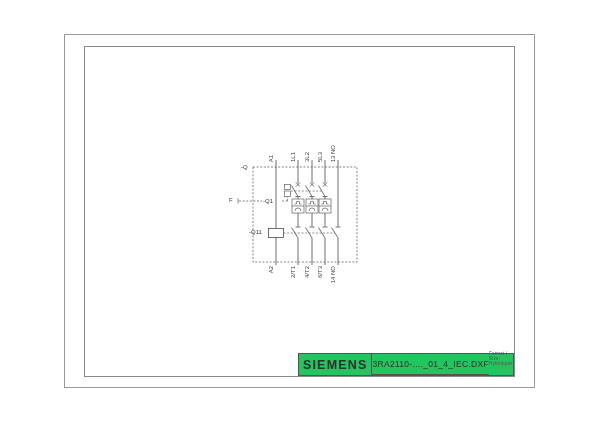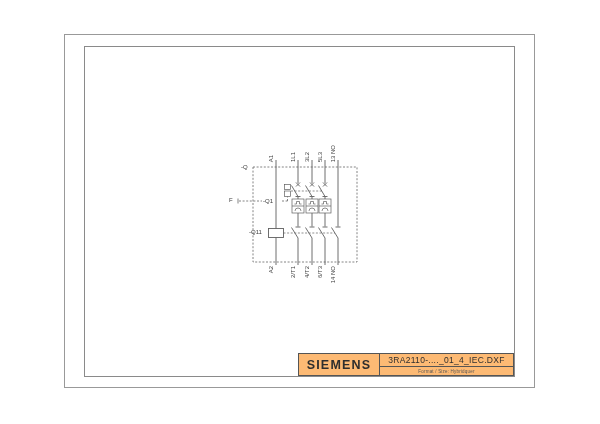--- a/index.html
+++ b/index.html
@@ -13,28 +13,28 @@
   }
   .vlabel{
     position:absolute;font-size:6px;line-height:7px;color:#3a3a3a;white-space:nowrap;
     writing-mode:vertical-rl;transform:rotate(180deg);width:7px;text-align:left;
   }
   .vtop{bottom:262px;}
   .vbot{top:266px;}
   
   .tb{
     position:absolute;left:298px;top:353px;width:216px;height:23px;
-    border:1px solid #555;box-sizing:border-box;display:flex;background:#fdba74;
+    border:1px solid #555;box-sizing:border-box;display:flex;background:#22c55e;
   }
   .tb-brand{
     width:81px;border-right:1px solid #555;box-sizing:border-box;
     display:flex;align-items:center;justify-content:center;
     font-size:12.5px;font-weight:700;letter-spacing:1.2px;color:#2e2e2e;
   }
-  .tb-right{flex:1;display:flex;flex-direction:column;}
+  .tb-right{flex:1;display:flex;flex-direction:row;}
   .tb-file{
     flex:1;border-bottom:1px solid #555;box-sizing:border-box;
     display:flex;align-items:center;justify-content:center;
     font-size:8.5px;letter-spacing:0.3px;color:#2e2e2e;
   }
   .tb-format{
     height:8px;display:flex;align-items:center;justify-content:center;
     font-size:4.5px;color:#555;letter-spacing:0.2px;
   }
 </style>

